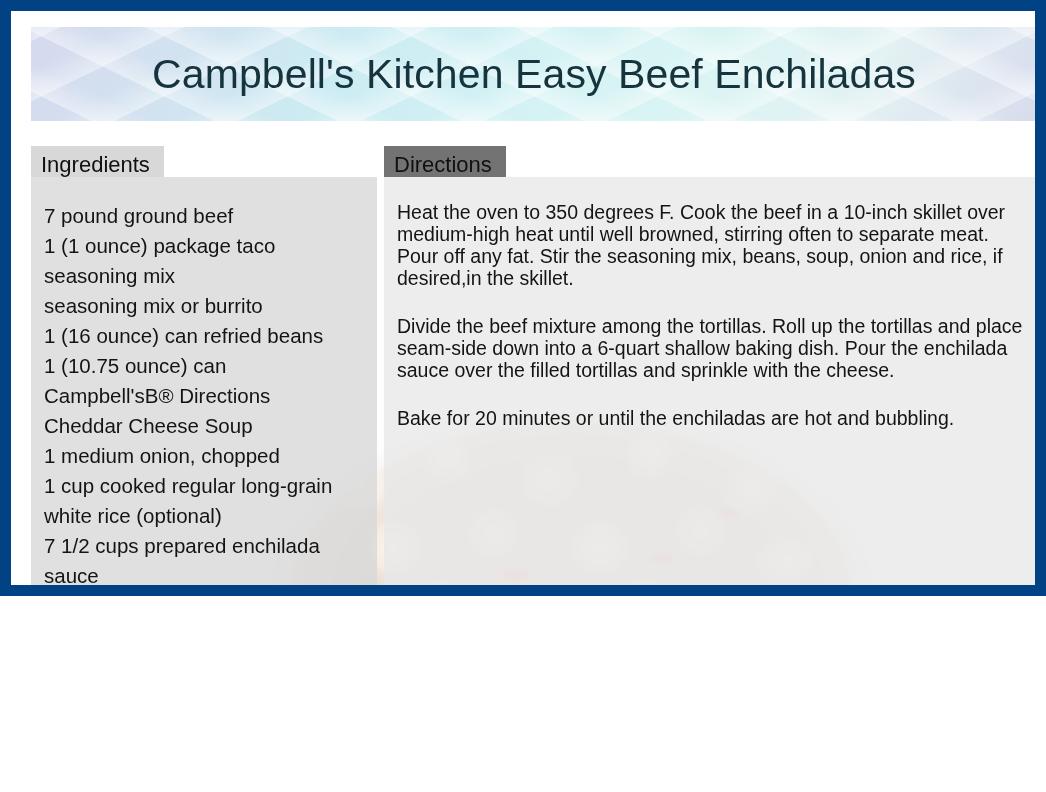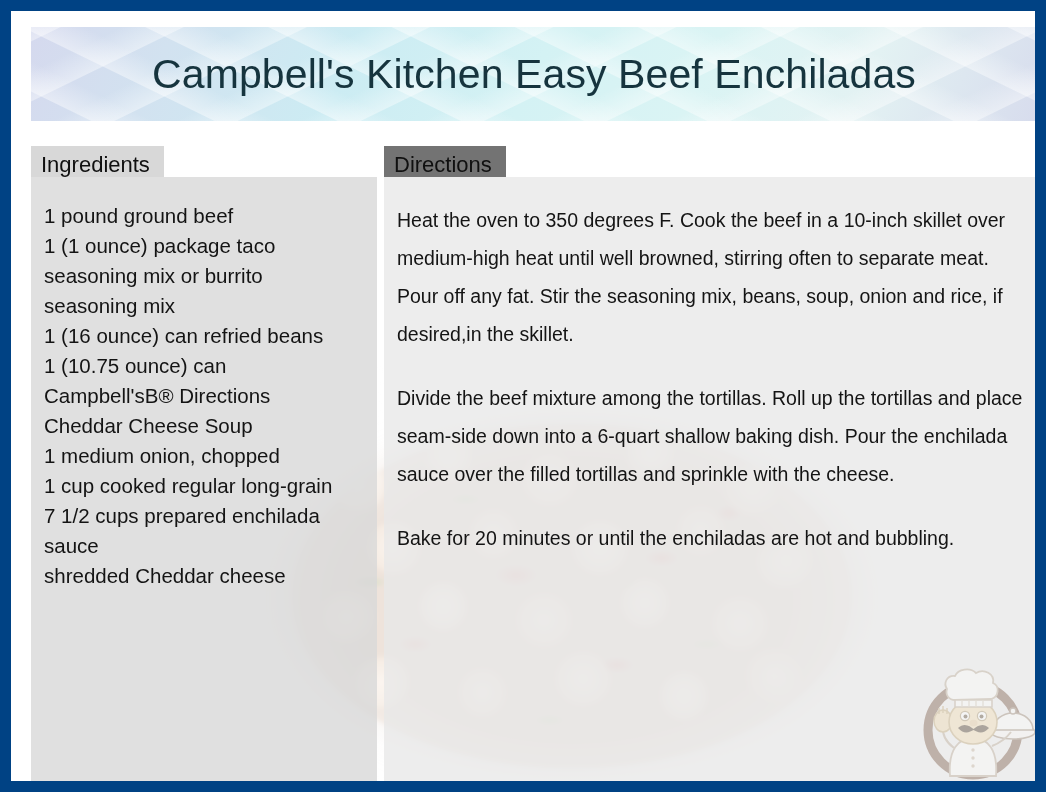--- a/index.html
+++ b/index.html
@@ -7,21 +7,21 @@
     margin: 0;
     padding: 0;
     background: #ffffff;
   }
   body {
     font-family: "Liberation Sans", sans-serif;
   }
   .card {
     position: relative;
     width: 1046px;
-    height: 792px;
+    height: 596px;
     background: #ffffff;
     box-sizing: border-box;
     border: 11px solid #004284;
     overflow: hidden;
   }
   .inner {
     position: absolute;
     left: 11px;
     top: 11px;
     width: 1024px;
@@ -198,21 +198,21 @@
     padding: 24px 10px 0 13px;
   }
   .ing-line {
     font-size: 20.5px;
     line-height: 30px;
     color: #141414;
     white-space: nowrap;
   }
   .dir-para {
     font-size: 19.5px;
-    line-height: 38px;
+    line-height: 22px;
     color: #141414;
     margin: 0 0 26px 0;
     max-width: 645px;
   }
   .dir-para:last-child { margin-bottom: 4px; }
 
   
   .chef-logo {
     position: absolute;
     right: 10px;
@@ -235,30 +235,31 @@
 
     <div class="food-photo">
       <div class="bowl">
         <div class="beans"></div>
       </div>
       <div class="photo-fade"></div>
     </div>
 
     <div class="panel panel-ingredients">
       <div class="panel-body">
-        <div class="ing-line">1 pound ground beef</div>
+        <div class="ing-line">7 pound ground beef</div>
         <div class="ing-line">1 (1 ounce) package taco</div>
+        <div class="ing-line">seasoning mix</div>
         <div class="ing-line">seasoning mix or burrito</div>
-        <div class="ing-line">seasoning mix</div>
         <div class="ing-line">1 (16 ounce) can refried beans</div>
         <div class="ing-line">1 (10.75 ounce) can</div>
         <div class="ing-line">Campbell'sB® Directions</div>
         <div class="ing-line">Cheddar Cheese Soup</div>
         <div class="ing-line">1 medium onion, chopped</div>
         <div class="ing-line">1 cup cooked regular long-grain</div>
+        <div class="ing-line">white rice (optional)</div>
         <div class="ing-line">7 1/2 cups prepared enchilada</div>
         <div class="ing-line">sauce</div>
         <div class="ing-line">shredded Cheddar cheese</div>
       </div>
     </div>
 
     <div class="panel panel-directions">
       <div class="panel-body">
         <p class="dir-para">Heat the oven to 350 degrees F. Cook the beef in a 10-inch skillet over medium-high heat until well browned, stirring often to separate meat. Pour off any fat. Stir the seasoning mix, beans, soup, onion and rice, if desired,in the skillet.</p>
         <p class="dir-para">Divide the beef mixture among the tortillas. Roll up the tortillas and place seam-side down into a 6-quart shallow baking dish. Pour the enchilada sauce over the filled tortillas and sprinkle with the cheese.</p>

